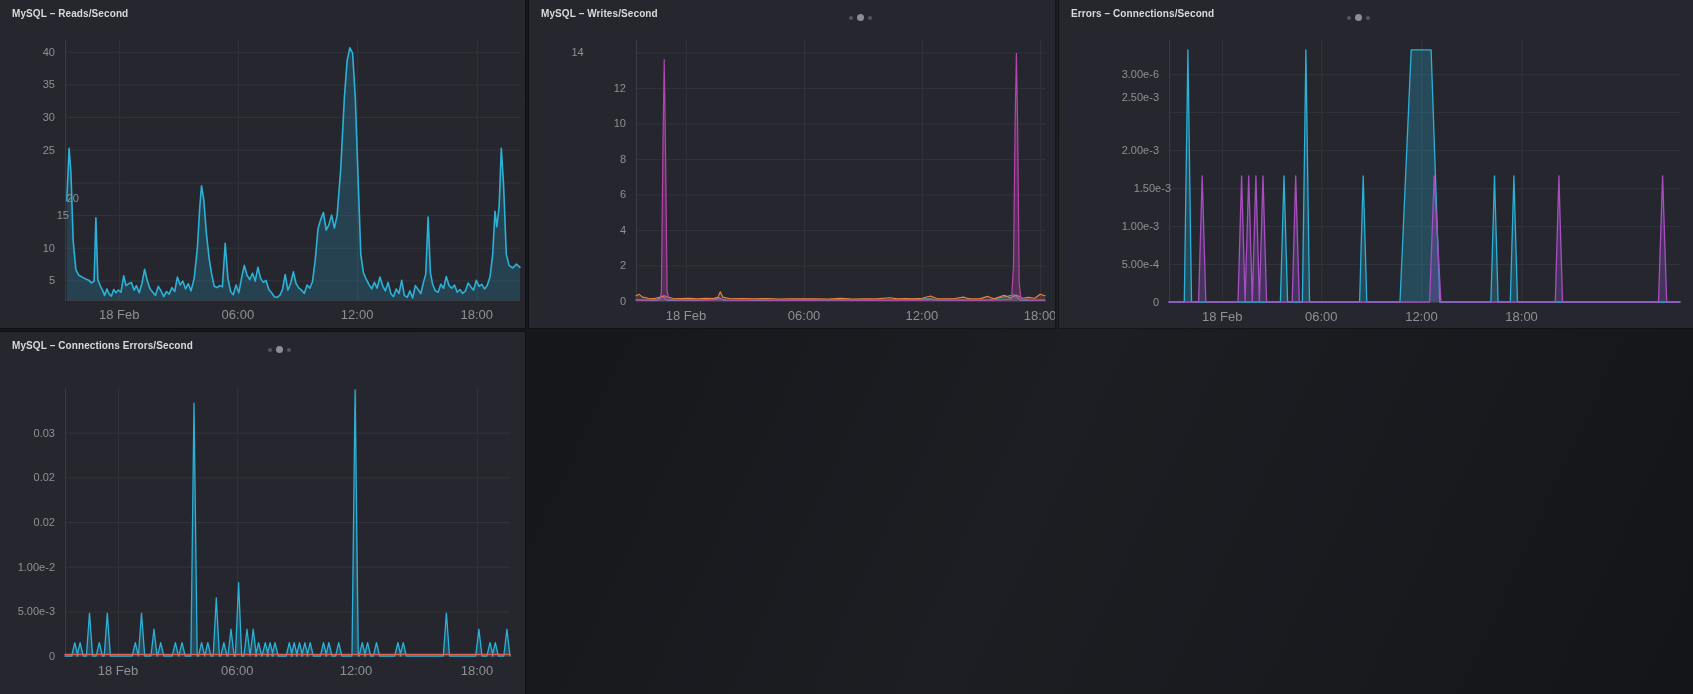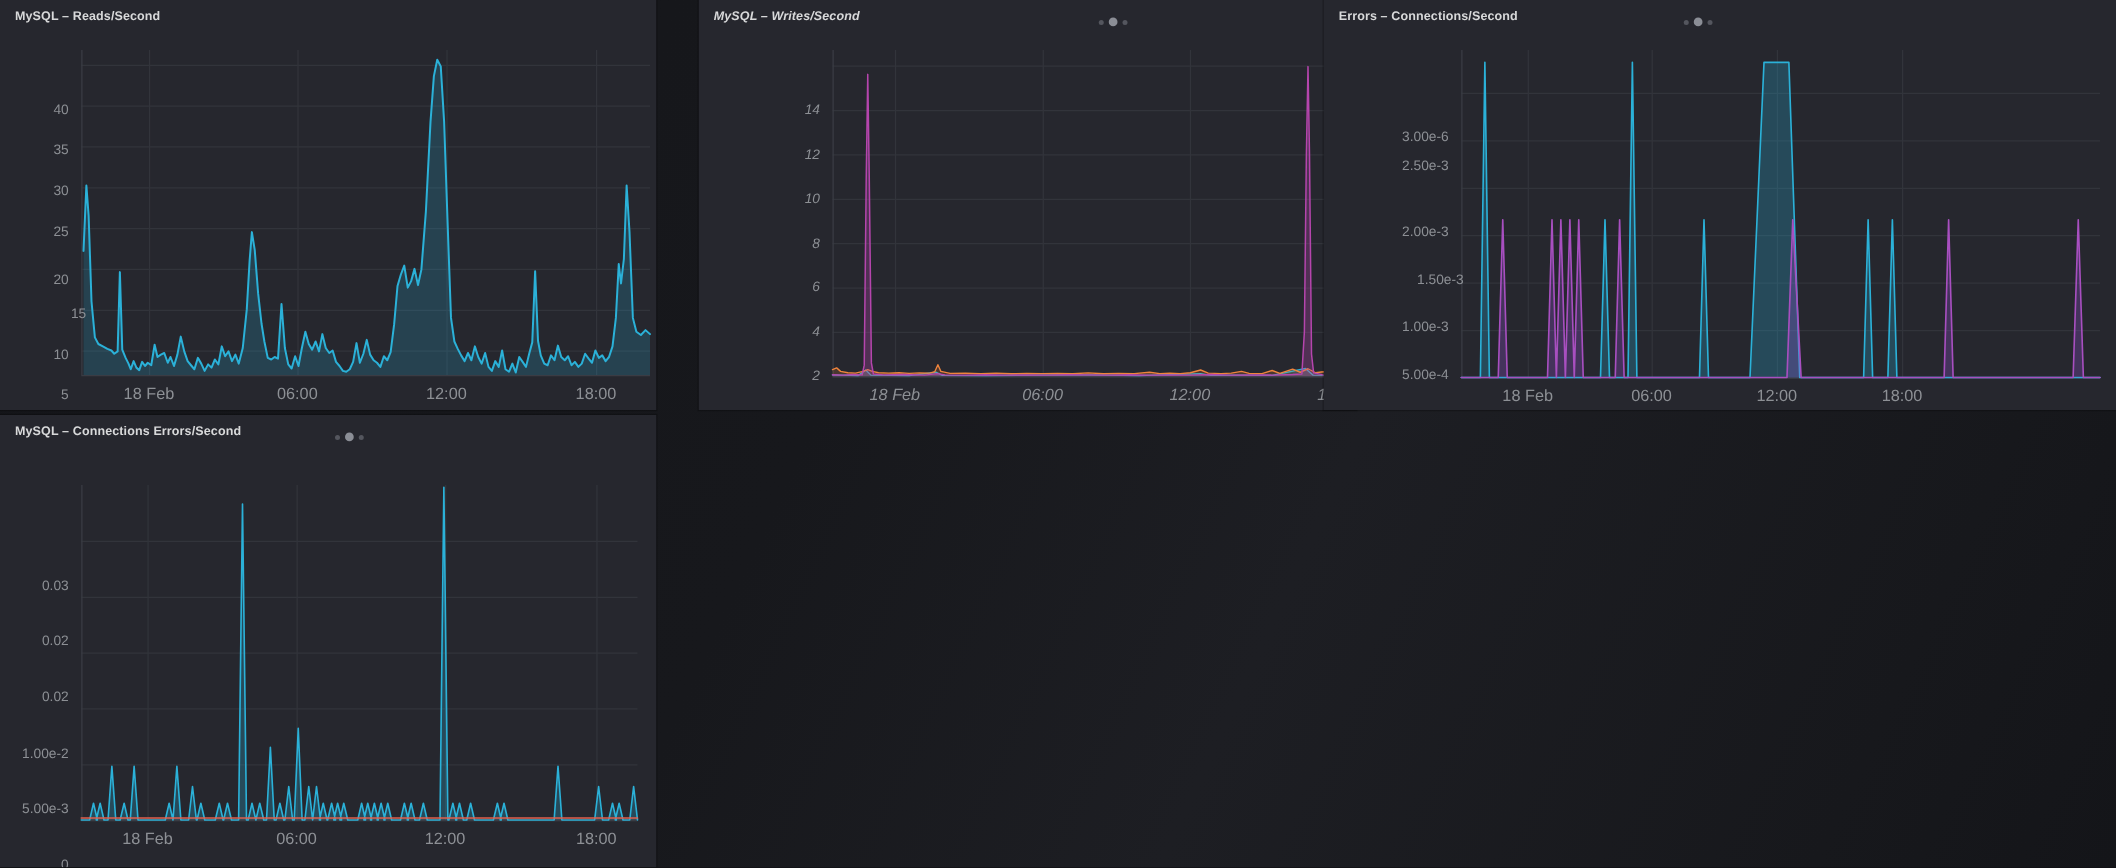--- a/index.html
+++ b/index.html
@@ -17,21 +17,21 @@
     font-size:10px;font-weight:bold;color:#d8d9da;letter-spacing:.1px;
     cursor:pointer;white-space:nowrap;
   }
   .panel-menu{
     position:absolute;top:14px;display:flex;align-items:center;gap:4px;cursor:pointer;
   }
   .panel-menu .d1,.panel-menu .d3{width:4px;height:4px;border-radius:50%;background:#54565e;}
   .panel-menu .d2{width:7px;height:7px;border-radius:50%;background:#8b8e96;}
   .ytick{
     position:absolute;font-size:11px;color:#8d9095;text-align:right;
-    transform:translateY(-50%);white-space:nowrap;margin-top:36px;
+    transform:translateY(-50%);white-space:nowrap;
   }
   .xtick{
     position:absolute;font-size:13px;color:#8d9095;transform:translateX(-50%);
     white-space:nowrap;
   }
   svg{position:absolute;left:0;top:0;display:block;}
 </style>
 </head>
 <body>
 
@@ -55,30 +55,30 @@
         <line x1="477.27500000000003" y1="40" x2="477.27500000000003" y2="300" stroke="#32343b" stroke-width="1"></line>
         <line x1="65.5" y1="40" x2="65.5" y2="300" stroke="#3a3c44" stroke-width="1"></line>
         <line x1="65" y1="300.5" x2="520" y2="300.5" stroke="#3a3c44" stroke-width="1"></line>
         <path d="M66.8,300.0 L66.8,200.7 L69.1,148.4 L70.9,172.6 L73.2,241.2 L75.9,269.9 L78.7,275.2 L82.3,277.1 L85.9,279.1 L89.1,280.4 L91.4,283.0 L94.1,281.1 L95.9,217.7 L97.8,279.7 L100.5,286.3 L102.8,290.9 L104.6,295.4 L106.9,288.9 L109.1,294.1 L111.4,296.1 L113.7,289.5 L116.0,292.8 L118.2,290.2 L121.0,292.2 L123.7,275.8 L126.0,285.6 L128.7,283.7 L131.4,282.4 L134.2,290.2 L136.4,285.6 L139.2,292.8 L141.9,283.7 L144.6,269.3 L147.4,281.1 L150.1,288.9 L152.8,292.2 L155.5,295.4 L158.3,286.3 L161.0,290.9 L163.7,296.7 L166.5,291.5 L169.2,294.1 L171.9,287.6 L174.7,291.5 L177.4,277.1 L180.1,285.0 L182.8,281.1 L185.6,288.9 L188.3,283.7 L191.0,290.9 L194.2,278.4 L197.4,247.7 L199.7,208.5 L201.5,185.7 L203.8,200.1 L206.5,234.7 L209.2,258.8 L211.5,273.2 L214.2,286.3 L217.0,287.6 L219.7,285.6 L222.4,286.9 L225.2,243.2 L227.9,278.4 L230.6,291.5 L233.3,294.8 L236.1,285.0 L238.8,292.8 L241.5,278.4 L244.3,265.4 L247.0,275.2 L249.7,279.7 L252.5,273.2 L255.2,281.1 L257.9,267.3 L260.6,278.4 L263.4,282.4 L266.1,280.4 L268.8,289.5 L271.6,292.8 L274.3,296.7 L277.0,297.4 L279.8,295.4 L282.5,289.5 L285.2,274.5 L287.9,290.2 L290.7,283.0 L293.4,271.9 L296.1,283.7 L298.9,288.2 L301.6,290.2 L304.3,293.5 L307.1,285.0 L309.8,288.2 L312.5,281.7 L315.3,259.5 L318.0,228.8 L320.7,219.6 L323.4,212.5 L326.2,230.1 L328.9,224.9 L331.6,215.1 L334.4,228.1 L337.1,215.7 L340.7,169.3 L344.4,97.5 L347.1,60.9 L349.8,47.8 L352.6,53.1 L355.3,97.5 L358.0,175.9 L360.8,254.3 L363.5,273.2 L366.2,279.1 L368.9,284.3 L371.7,288.9 L374.4,282.4 L377.1,288.2 L379.9,277.1 L382.6,285.6 L385.3,290.9 L388.1,282.4 L390.8,293.5 L393.5,296.7 L396.2,288.9 L399.0,293.5 L401.7,280.4 L404.4,295.4 L407.2,297.4 L409.9,290.9 L412.6,298.0 L415.4,285.6 L418.1,289.5 L420.8,293.5 L423.5,282.4 L425.8,273.9 L428.1,217.0 L430.4,272.6 L432.6,284.3 L435.4,290.9 L438.1,292.2 L440.8,284.3 L443.6,288.2 L446.3,276.5 L449.0,285.6 L451.8,288.2 L454.5,285.0 L457.2,292.2 L459.9,289.5 L462.7,293.5 L465.4,290.9 L468.1,283.0 L470.9,286.9 L473.6,290.2 L476.3,280.4 L479.1,286.3 L481.8,284.3 L484.5,288.9 L487.2,285.6 L490.0,277.1 L492.7,254.3 L495.0,211.2 L496.8,226.8 L499.1,207.2 L501.3,148.4 L503.6,185.7 L506.3,254.3 L509.1,265.4 L512.7,268.0 L516.4,264.1 L520.0,267.3 L520.0,300.0 Z" fill="rgba(41,166,205,0.22)" stroke="none"></path>
         <polyline points="66.8,200.7 69.1,148.4 70.9,172.6 73.2,241.2 75.9,269.9 78.7,275.2 82.3,277.1 85.9,279.1 89.1,280.4 91.4,283.0 94.1,281.1 95.9,217.7 97.8,279.7 100.5,286.3 102.8,290.9 104.6,295.4 106.9,288.9 109.1,294.1 111.4,296.1 113.7,289.5 116.0,292.8 118.2,290.2 121.0,292.2 123.7,275.8 126.0,285.6 128.7,283.7 131.4,282.4 134.2,290.2 136.4,285.6 139.2,292.8 141.9,283.7 144.6,269.3 147.4,281.1 150.1,288.9 152.8,292.2 155.5,295.4 158.3,286.3 161.0,290.9 163.7,296.7 166.5,291.5 169.2,294.1 171.9,287.6 174.7,291.5 177.4,277.1 180.1,285.0 182.8,281.1 185.6,288.9 188.3,283.7 191.0,290.9 194.2,278.4 197.4,247.7 199.7,208.5 201.5,185.7 203.8,200.1 206.5,234.7 209.2,258.8 211.5,273.2 214.2,286.3 217.0,287.6 219.7,285.6 222.4,286.9 225.2,243.2 227.9,278.4 230.6,291.5 233.3,294.8 236.1,285.0 238.8,292.8 241.5,278.4 244.3,265.4 247.0,275.2 249.7,279.7 252.5,273.2 255.2,281.1 257.9,267.3 260.6,278.4 263.4,282.4 266.1,280.4 268.8,289.5 271.6,292.8 274.3,296.7 277.0,297.4 279.8,295.4 282.5,289.5 285.2,274.5 287.9,290.2 290.7,283.0 293.4,271.9 296.1,283.7 298.9,288.2 301.6,290.2 304.3,293.5 307.1,285.0 309.8,288.2 312.5,281.7 315.3,259.5 318.0,228.8 320.7,219.6 323.4,212.5 326.2,230.1 328.9,224.9 331.6,215.1 334.4,228.1 337.1,215.7 340.7,169.3 344.4,97.5 347.1,60.9 349.8,47.8 352.6,53.1 355.3,97.5 358.0,175.9 360.8,254.3 363.5,273.2 366.2,279.1 368.9,284.3 371.7,288.9 374.4,282.4 377.1,288.2 379.9,277.1 382.6,285.6 385.3,290.9 388.1,282.4 390.8,293.5 393.5,296.7 396.2,288.9 399.0,293.5 401.7,280.4 404.4,295.4 407.2,297.4 409.9,290.9 412.6,298.0 415.4,285.6 418.1,289.5 420.8,293.5 423.5,282.4 425.8,273.9 428.1,217.0 430.4,272.6 432.6,284.3 435.4,290.9 438.1,292.2 440.8,284.3 443.6,288.2 446.3,276.5 449.0,285.6 451.8,288.2 454.5,285.0 457.2,292.2 459.9,289.5 462.7,293.5 465.4,290.9 468.1,283.0 470.9,286.9 473.6,290.2 476.3,280.4 479.1,286.3 481.8,284.3 484.5,288.9 487.2,285.6 490.0,277.1 492.7,254.3 495.0,211.2 496.8,226.8 499.1,207.2 501.3,148.4 503.6,185.7 506.3,254.3 509.1,265.4 512.7,268.0 516.4,264.1 520.0,267.3" fill="none" stroke="#2bb1d8" stroke-width="1.6" stroke-linejoin="round" stroke-linecap="round"></polyline>
       </svg>
       <div class="ytick" style="top: 51.7588px; left: 0px; width: 55px;">40</div>
       <div class="ytick" style="top: 84.4221px; left: 0px; width: 55px;">35</div>
       <div class="ytick" style="top: 117.085px; left: 0px; width: 55px;">30</div>
       <div class="ytick" style="top: 149.749px; left: 0px; width: 55px;">25</div>
-      <div class="ytick" style="top: 188px; left: 0px; width: 55px;">20</div>
+      <div class="ytick" style="top: 198px; left: 0px; width: 55px; padding-left: 24px;">20</div>
       <div class="ytick" style="top: 215.075px; left: 14px; width: 55px;">15</div>
       <div class="ytick" style="top: 247.739px; left: 0px; width: 55px;">10</div>
       <div class="ytick" style="top: 280.402px; left: 0px; width: 55px;">5</div>
       <div class="xtick" style="left: 119.145px; top: 307px;">18 Feb</div>
       <div class="xtick" style="left: 237.9px; top: 307px;">06:00</div>
       <div class="xtick" style="left: 357.11px; top: 307px;">12:00</div>
       <div class="xtick" style="left: 476.775px; top: 307px;">18:00</div>
     </section>
-  <section class="panel" style="left: 559px; top: 0px; width: 526px; height: 328px; font-style: italic;">
+  <section class="panel" style="left: 529px; top: 0px; width: 526px; height: 328px;">
     <h2 class="panel-title">MySQL – Writes/Second</h2>
     <div class="panel-menu" style="left: 320px;">
         <span class="d1"></span>
         <span class="d2"></span>
         <span class="d3"></span>
       </div>
     <div class="plot"></div>
   <svg width="526" height="328">
         <line x1="107" y1="52.928571428571416" x2="516" y2="52.928571428571416" stroke="#32343b" stroke-width="1"></line>
         <line x1="107" y1="88.43877551020407" x2="516" y2="88.43877551020407" stroke="#32343b" stroke-width="1"></line>
@@ -94,21 +94,21 @@
         <line x1="511.592" y1="40" x2="511.592" y2="301" stroke="#32343b" stroke-width="1"></line>
         <line x1="107.5" y1="40" x2="107.5" y2="301" stroke="#3a3c44" stroke-width="1"></line>
         <line x1="107" y1="301.5" x2="516" y2="301.5" stroke="#3a3c44" stroke-width="1"></line>
         <path d="M107.0,301.0 L107.0,299.9 L127.5,300.5 L133.6,296.0 L137.7,300.1 L168.3,300.5 L190.0,297.8 L194.9,300.3 L229.7,300.5 L270.6,300.1 L311.5,299.9 L352.4,300.5 L401.5,298.9 L409.7,300.3 L434.2,300.1 L458.7,300.3 L485.3,294.8 L491.5,300.1 L516.0,300.3 L516.0,301.0 Z" fill="rgba(41,166,205,0.25)" stroke="none"></path>
         <polyline points="107.0,299.9 127.5,300.5 133.6,296.0 137.7,300.1 168.3,300.5 190.0,297.8 194.9,300.3 229.7,300.5 270.6,300.1 311.5,299.9 352.4,300.5 401.5,298.9 409.7,300.3 434.2,300.1 458.7,300.3 485.3,294.8 491.5,300.1 516.0,300.3" fill="none" stroke="#2bb1d8" stroke-width="1.1" stroke-linejoin="round" stroke-linecap="round"></polyline>
         <path d="M107.0,301.0 L107.0,295.7 L110.3,294.3 L113.5,297.1 L119.3,298.2 L125.4,298.5 L131.5,297.1 L135.2,295.7 L138.9,297.1 L143.8,298.2 L152.0,298.5 L160.2,298.2 L168.3,298.7 L176.5,298.3 L184.7,298.5 L188.8,297.4 L191.3,291.8 L193.7,297.1 L201.1,298.7 L213.3,298.5 L225.6,298.9 L237.9,298.5 L250.1,299.0 L262.4,298.7 L274.7,298.9 L287.0,298.7 L299.2,299.0 L311.5,298.3 L323.8,299.0 L336.0,298.7 L348.3,298.9 L360.6,297.8 L368.8,298.9 L376.9,298.5 L385.1,298.9 L393.3,298.2 L401.5,296.0 L407.6,298.5 L417.8,298.9 L426.0,298.5 L434.2,297.1 L440.3,298.7 L450.6,298.9 L458.7,296.4 L464.9,298.7 L475.1,295.3 L481.2,297.8 L487.4,295.0 L493.5,298.2 L499.6,297.4 L505.8,298.2 L511.1,294.3 L516.0,295.7 L516.0,301.0 Z" fill="rgba(239,132,60,0.18)" stroke="none"></path>
         <polyline points="107.0,295.7 110.3,294.3 113.5,297.1 119.3,298.2 125.4,298.5 131.5,297.1 135.2,295.7 138.9,297.1 143.8,298.2 152.0,298.5 160.2,298.2 168.3,298.7 176.5,298.3 184.7,298.5 188.8,297.4 191.3,291.8 193.7,297.1 201.1,298.7 213.3,298.5 225.6,298.9 237.9,298.5 250.1,299.0 262.4,298.7 274.7,298.9 287.0,298.7 299.2,299.0 311.5,298.3 323.8,299.0 336.0,298.7 348.3,298.9 360.6,297.8 368.8,298.9 376.9,298.5 385.1,298.9 393.3,298.2 401.5,296.0 407.6,298.5 417.8,298.9 426.0,298.5 434.2,297.1 440.3,298.7 450.6,298.9 458.7,296.4 464.9,298.7 475.1,295.3 481.2,297.8 487.4,295.0 493.5,298.2 499.6,297.4 505.8,298.2 511.1,294.3 516.0,295.7" fill="none" stroke="#ef843c" stroke-width="1.1" stroke-linejoin="round" stroke-linecap="round"></polyline>
         <path d="M107.0,301.0 L107.0,299.8 L115.2,300.1 L123.4,299.6 L130.7,299.9 L132.4,292.1 L134.0,141.2 L135.2,59.5 L136.4,141.2 L138.1,290.3 L139.7,299.2 L147.9,299.9 L164.3,299.6 L180.6,300.1 L190.8,298.9 L197.0,299.9 L213.3,300.1 L229.7,299.8 L246.1,300.1 L262.4,299.9 L278.8,300.1 L295.1,299.8 L311.5,299.9 L327.9,300.1 L344.2,299.8 L360.6,300.1 L376.9,299.9 L393.3,300.1 L409.7,299.6 L426.0,300.1 L442.4,299.9 L458.7,300.1 L475.1,299.6 L482.5,299.2 L484.5,265.5 L486.1,123.4 L487.4,53.3 L488.6,123.4 L490.2,283.2 L491.9,298.3 L499.6,299.9 L507.8,300.1 L516.0,299.9 L516.0,301.0 Z" fill="rgba(181,69,173,0.30)" stroke="none"></path>
         <polyline points="107.0,299.8 115.2,300.1 123.4,299.6 130.7,299.9 132.4,292.1 134.0,141.2 135.2,59.5 136.4,141.2 138.1,290.3 139.7,299.2 147.9,299.9 164.3,299.6 180.6,300.1 190.8,298.9 197.0,299.9 213.3,300.1 229.7,299.8 246.1,300.1 262.4,299.9 278.8,300.1 295.1,299.8 311.5,299.9 327.9,300.1 344.2,299.8 360.6,300.1 376.9,299.9 393.3,300.1 409.7,299.6 426.0,300.1 442.4,299.9 458.7,300.1 475.1,299.6 482.5,299.2 484.5,265.5 486.1,123.4 487.4,53.3 488.6,123.4 490.2,283.2 491.9,298.3 499.6,299.9 507.8,300.1 516.0,299.9" fill="none" stroke="#b545ad" stroke-width="1.2" stroke-linejoin="round" stroke-linecap="round"></polyline>
       </svg>
-      <div class="ytick" style="top: 52.4286px; left: 0px; width: 97px;">14</div>
+      <div class="ytick" style="top: 52.4286px; left: 0px; width: 97px; text-align: center;">14</div>
       <div class="ytick" style="top: 87.9388px; left: 0px; width: 97px;">12</div>
       <div class="ytick" style="top: 123.449px; left: 0px; width: 97px;">10</div>
       <div class="ytick" style="top: 158.959px; left: 0px; width: 97px;">8</div>
       <div class="ytick" style="top: 194.469px; left: 0px; width: 97px;">6</div>
       <div class="ytick" style="top: 229.98px; left: 0px; width: 97px;">4</div>
       <div class="ytick" style="top: 265.49px; left: 0px; width: 97px;">2</div>
       <div class="ytick" style="top: 301px; left: 0px; width: 97px;">0</div>
       <div class="xtick" style="left: 156.898px; top: 308px;">18 Feb</div>
       <div class="xtick" style="left: 275.099px; top: 308px;">06:00</div>
       <div class="xtick" style="left: 392.891px; top: 308px;">12:00</div>

